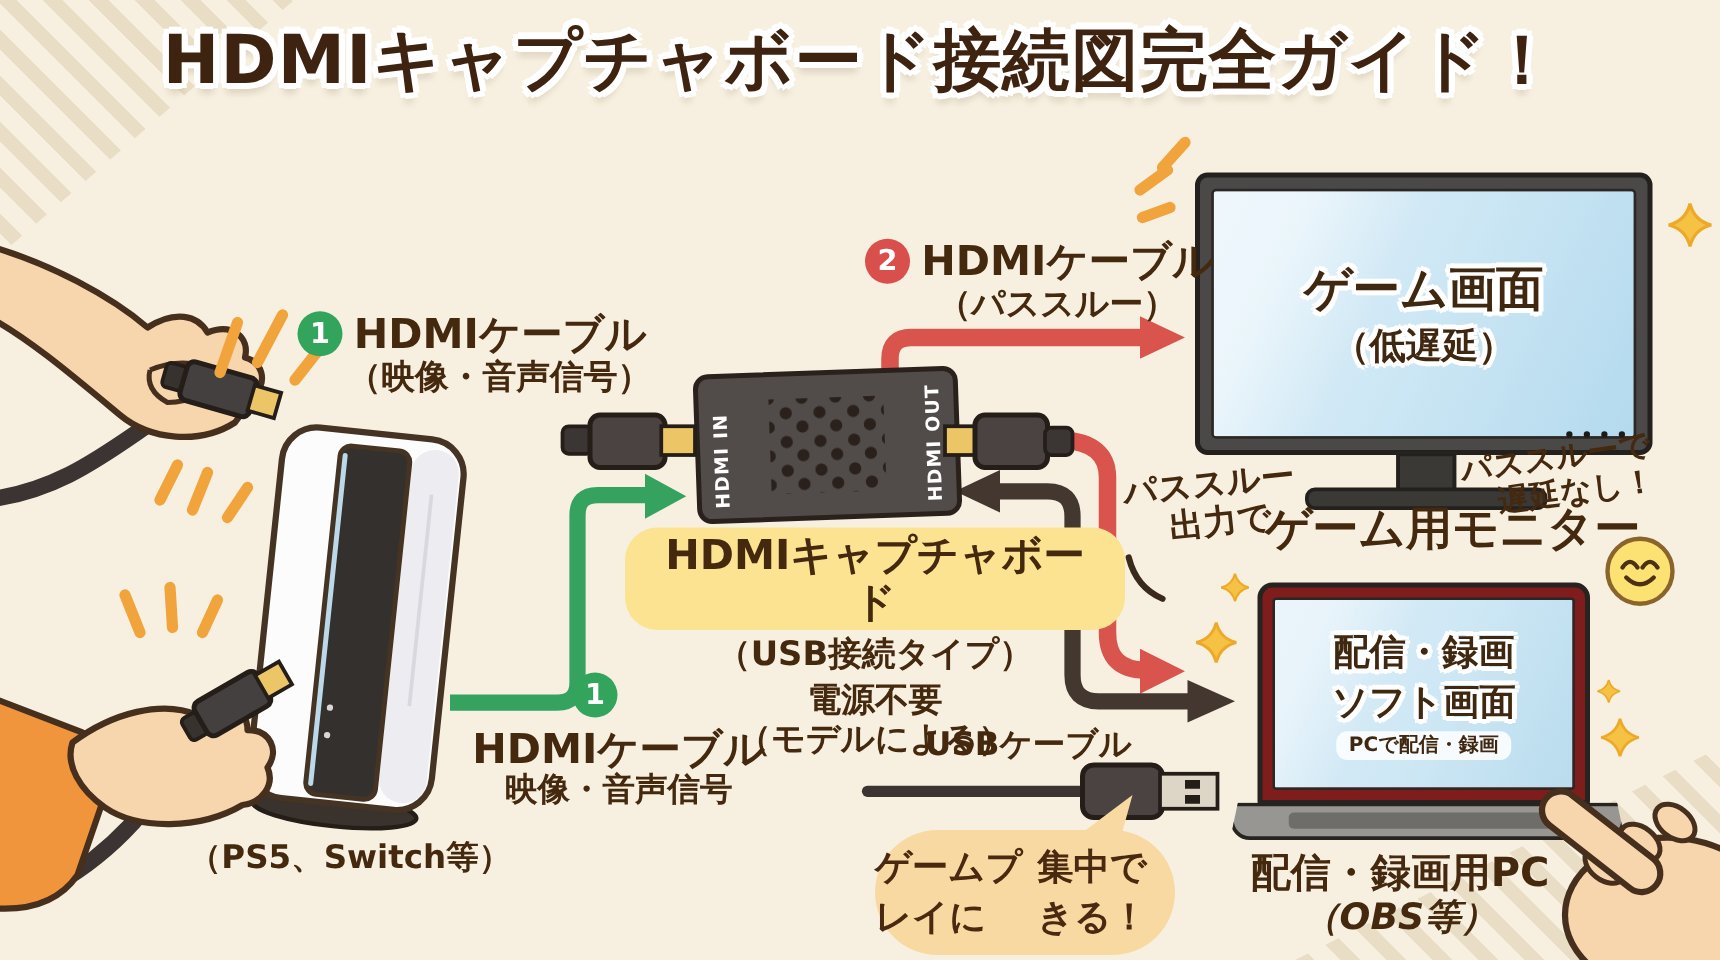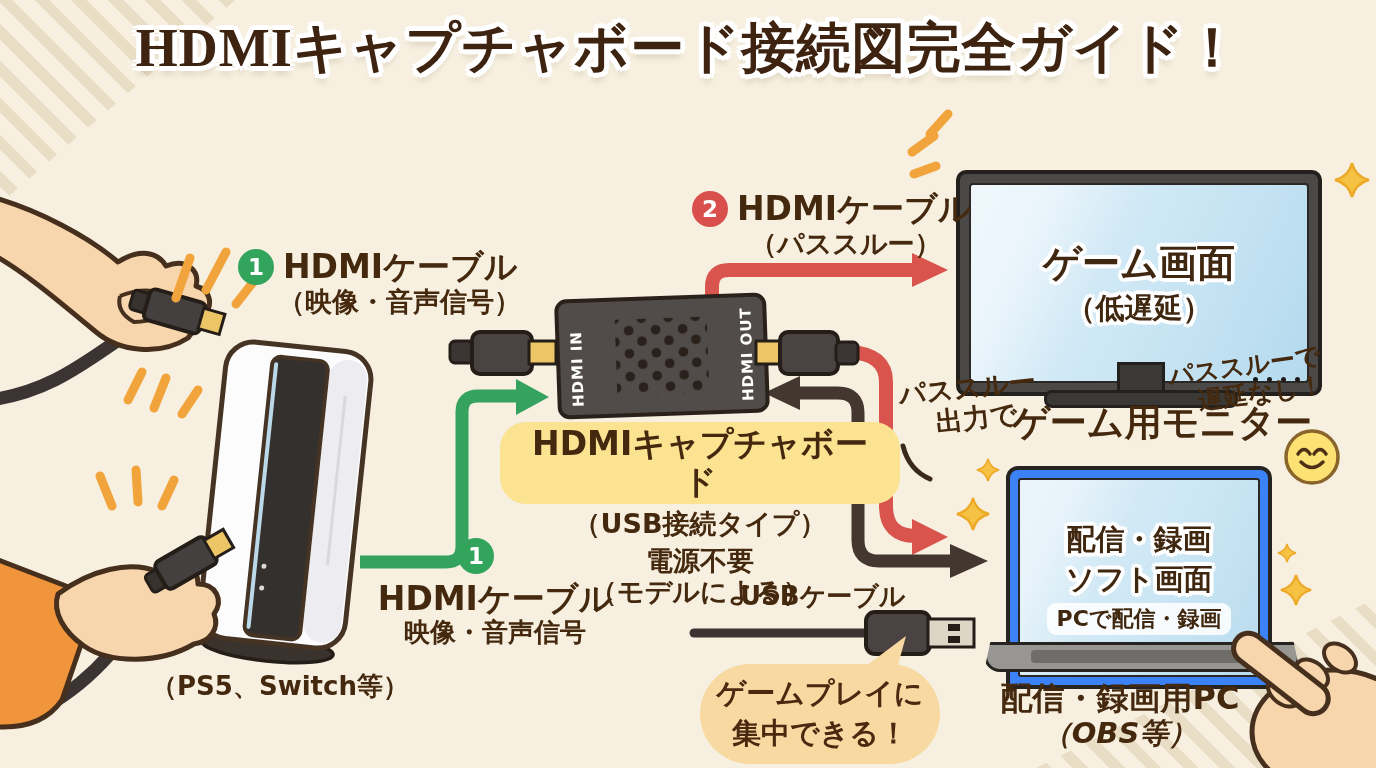--- a/index.html
+++ b/index.html
@@ -5,66 +5,66 @@
   html,body{margin:0;padding:0;background:#e8e2d2;}
   .stage{position:relative;width:1376px;height:768px;background:#f7f0e0;overflow:hidden;
          font-family:"DejaVu Sans",sans-serif;color:#45290f;}
   .abs{position:absolute;left:0;top:0;}
   .stripes{position:absolute;background:repeating-linear-gradient(45deg,rgba(221,206,175,.55) 0 11px,transparent 11px 26px);}
   .stripes.tl{left:-30px;top:-30px;width:300px;height:260px;clip-path:polygon(0 0,100% 0,0 100%);}
   .stripes.br{right:0;bottom:0;width:340px;height:170px;clip-path:polygon(100% 0,100% 100%,0 100%);}
   .title{position:absolute;top:12px;left:0;width:100%;text-align:center;font-size:54px;font-weight:bold;
          letter-spacing:1px;color:#3e2410;
          text-shadow:-4px -4px 0 #fff,4px -4px 0 #fff,-4px 4px 0 #fff,4px 4px 0 #fff,
-                     -5px 0 0 #fff,5px 0 0 #fff,0 -5px 0 #fff,0 5px 0 #fff,0 8px 6px rgba(90,60,20,.18);font-family:Liberation Serif, serif;}
+                     -5px 0 0 #fff,5px 0 0 #fff,0 -5px 0 #fff,0 5px 0 #fff,0 8px 6px rgba(90,60,20,.18);}
   .lbl{position:absolute;font-weight:bold;color:#45290f;line-height:1.15;}
   .row{display:flex;align-items:center;}
   .num{display:inline-flex;width:36px;height:36px;border-radius:50%;color:#fff;font-size:23px;font-weight:bold;
        align-items:center;justify-content:center;flex:0 0 auto;margin-right:9px;}
   .num.green{background:#33a45c;} .num.red{background:#d94f4c;}
   .t34{font-size:33px;} .t30{font-size:26px;} .t27{font-size:27px;}
   .center{text-align:center;}
   .ow{text-shadow:-3px -3px 0 #fff,3px -3px 0 #fff,-3px 3px 0 #fff,3px 3px 0 #fff,-4px 0 0 #fff,4px 0 0 #fff,0 -4px 0 #fff,0 4px 0 #fff;}
   .pill{background:#fbe392;border-radius:26px;padding:3px 20px;display:inline-block;}
   
   .board{position:absolute;left:556px;top:296px;width:204px;height:112px;background:#514c49;
          border:4px solid #2a211c;border-radius:12px;transform:rotate(-2deg);}
   .board .dots{position:absolute;left:56px;right:56px;top:18px;bottom:18px;
          background:radial-gradient(circle,#2a211c 4.5px,transparent 5.2px) 0 0/27px 23px,
                     radial-gradient(circle,#2a211c 4.5px,transparent 5.2px) 13px 11px/27px 23px;}
   .port{position:absolute;top:8px;bottom:8px;color:#fff;font-size:15px;font-weight:bold;letter-spacing:1px;
         writing-mode:vertical-rl;transform:rotate(180deg);display:flex;align-items:center;}
   .port.in{left:8px;} .port.out{right:8px;}
   
   .monitor{position:absolute;left:956px;top:138px;width:366px;height:226px;background:#4a4948;
-           border:4px solid #23201d;border-radius:10px;padding:9px;box-sizing:border-box;margin-top:32px;}
+           border:4px solid #23201d;border-radius:10px;padding:9px;box-sizing:border-box;}
   .mscreen{width:100%;height:100%;border-radius:4px;border:2px solid #2b2724;box-sizing:border-box;
            background:linear-gradient(115deg,rgba(255,255,255,.45) 0 18%,rgba(255,255,255,0) 40%),
                       linear-gradient(115deg,#e2f1fa 0%,#cfe8f5 45%,#b4daee 100%);
            display:flex;flex-direction:column;align-items:center;justify-content:center;}
   .mdots{position:absolute;right:18px;bottom:10px;display:flex;gap:9px;}
   .mdots i{width:5px;height:5px;border-radius:50%;background:#1d1a17;}
   .stand-neck{position:absolute;left:1117px;top:362px;width:48px;height:32px;background:#3a3936;border:3px solid #23201d;box-sizing:border-box;}
   .stand-base{position:absolute;left:1044px;top:390px;width:194px;height:18px;background:#3a3936;border:3px solid #23201d;border-radius:8px;box-sizing:border-box;}
   
-  .lap-screen{position:absolute;left:1006px;top:466px;width:266px;height:223px;background:#3b82f6;
+  .lap-screen{position:absolute;left:1006px;top:466px;width:266px;height:178px;background:#7f1d1d;
               border:4px solid #262320;border-radius:12px 12px 3px 3px;padding:8px;box-sizing:border-box;}
   .lscreen{width:100%;height:100%;border-radius:3px;border:2px solid #2b2724;box-sizing:border-box;
            background:linear-gradient(115deg,rgba(255,255,255,.4) 0 16%,rgba(255,255,255,0) 38%),
                       linear-gradient(115deg,#ddeef8 0%,#cfe8f5 50%,#b9dcee 100%);
            display:flex;flex-direction:column;align-items:center;justify-content:center;}
   .lap-base{position:absolute;left:984px;top:642px;width:316px;height:30px;background:#989693;
             border:3px solid #262320;border-radius:6px 6px 16px 16px;box-sizing:border-box;
             clip-path:polygon(2% 0,98% 0,100% 100%,0 100%);}
   .lap-base .kb{position:absolute;left:44px;right:44px;top:5px;height:13px;background:#6f6d6a;border-radius:4px;}
   .screen-big{font-size:29px;font-weight:bold;color:#40270f;}
-  .screen-sub{font-size:22px;font-weight:bold;color:#40270f;background:rgba(255,255,255,.85);
+  .screen-sub{font-size:16px;font-weight:bold;color:#40270f;background:rgba(255,255,255,.85);
               border-radius:9px;padding:1px 10px;margin-top:3px;}
   .bubble{position:absolute;left:700px;top:664px;width:240px;height:100px;background:#f9d9a2;border-radius:60px;
-          display:flex;flex-direction:column;align-items:center;justify-content:center;font-weight:bold;font-size:29px;color:#49290f;}
+          display:flex;flex-direction:row;align-items:center;justify-content:center;font-weight:bold;font-size:29px;color:#49290f;}
   .rot-6{transform:rotate(-6deg);} .rot-8{transform:rotate(-8deg);}
 </style>
 </head>
 <body>
 
 <div class="stage">
 
   <div class="stripes tl"></div>
   <div class="stripes br"></div>
 

